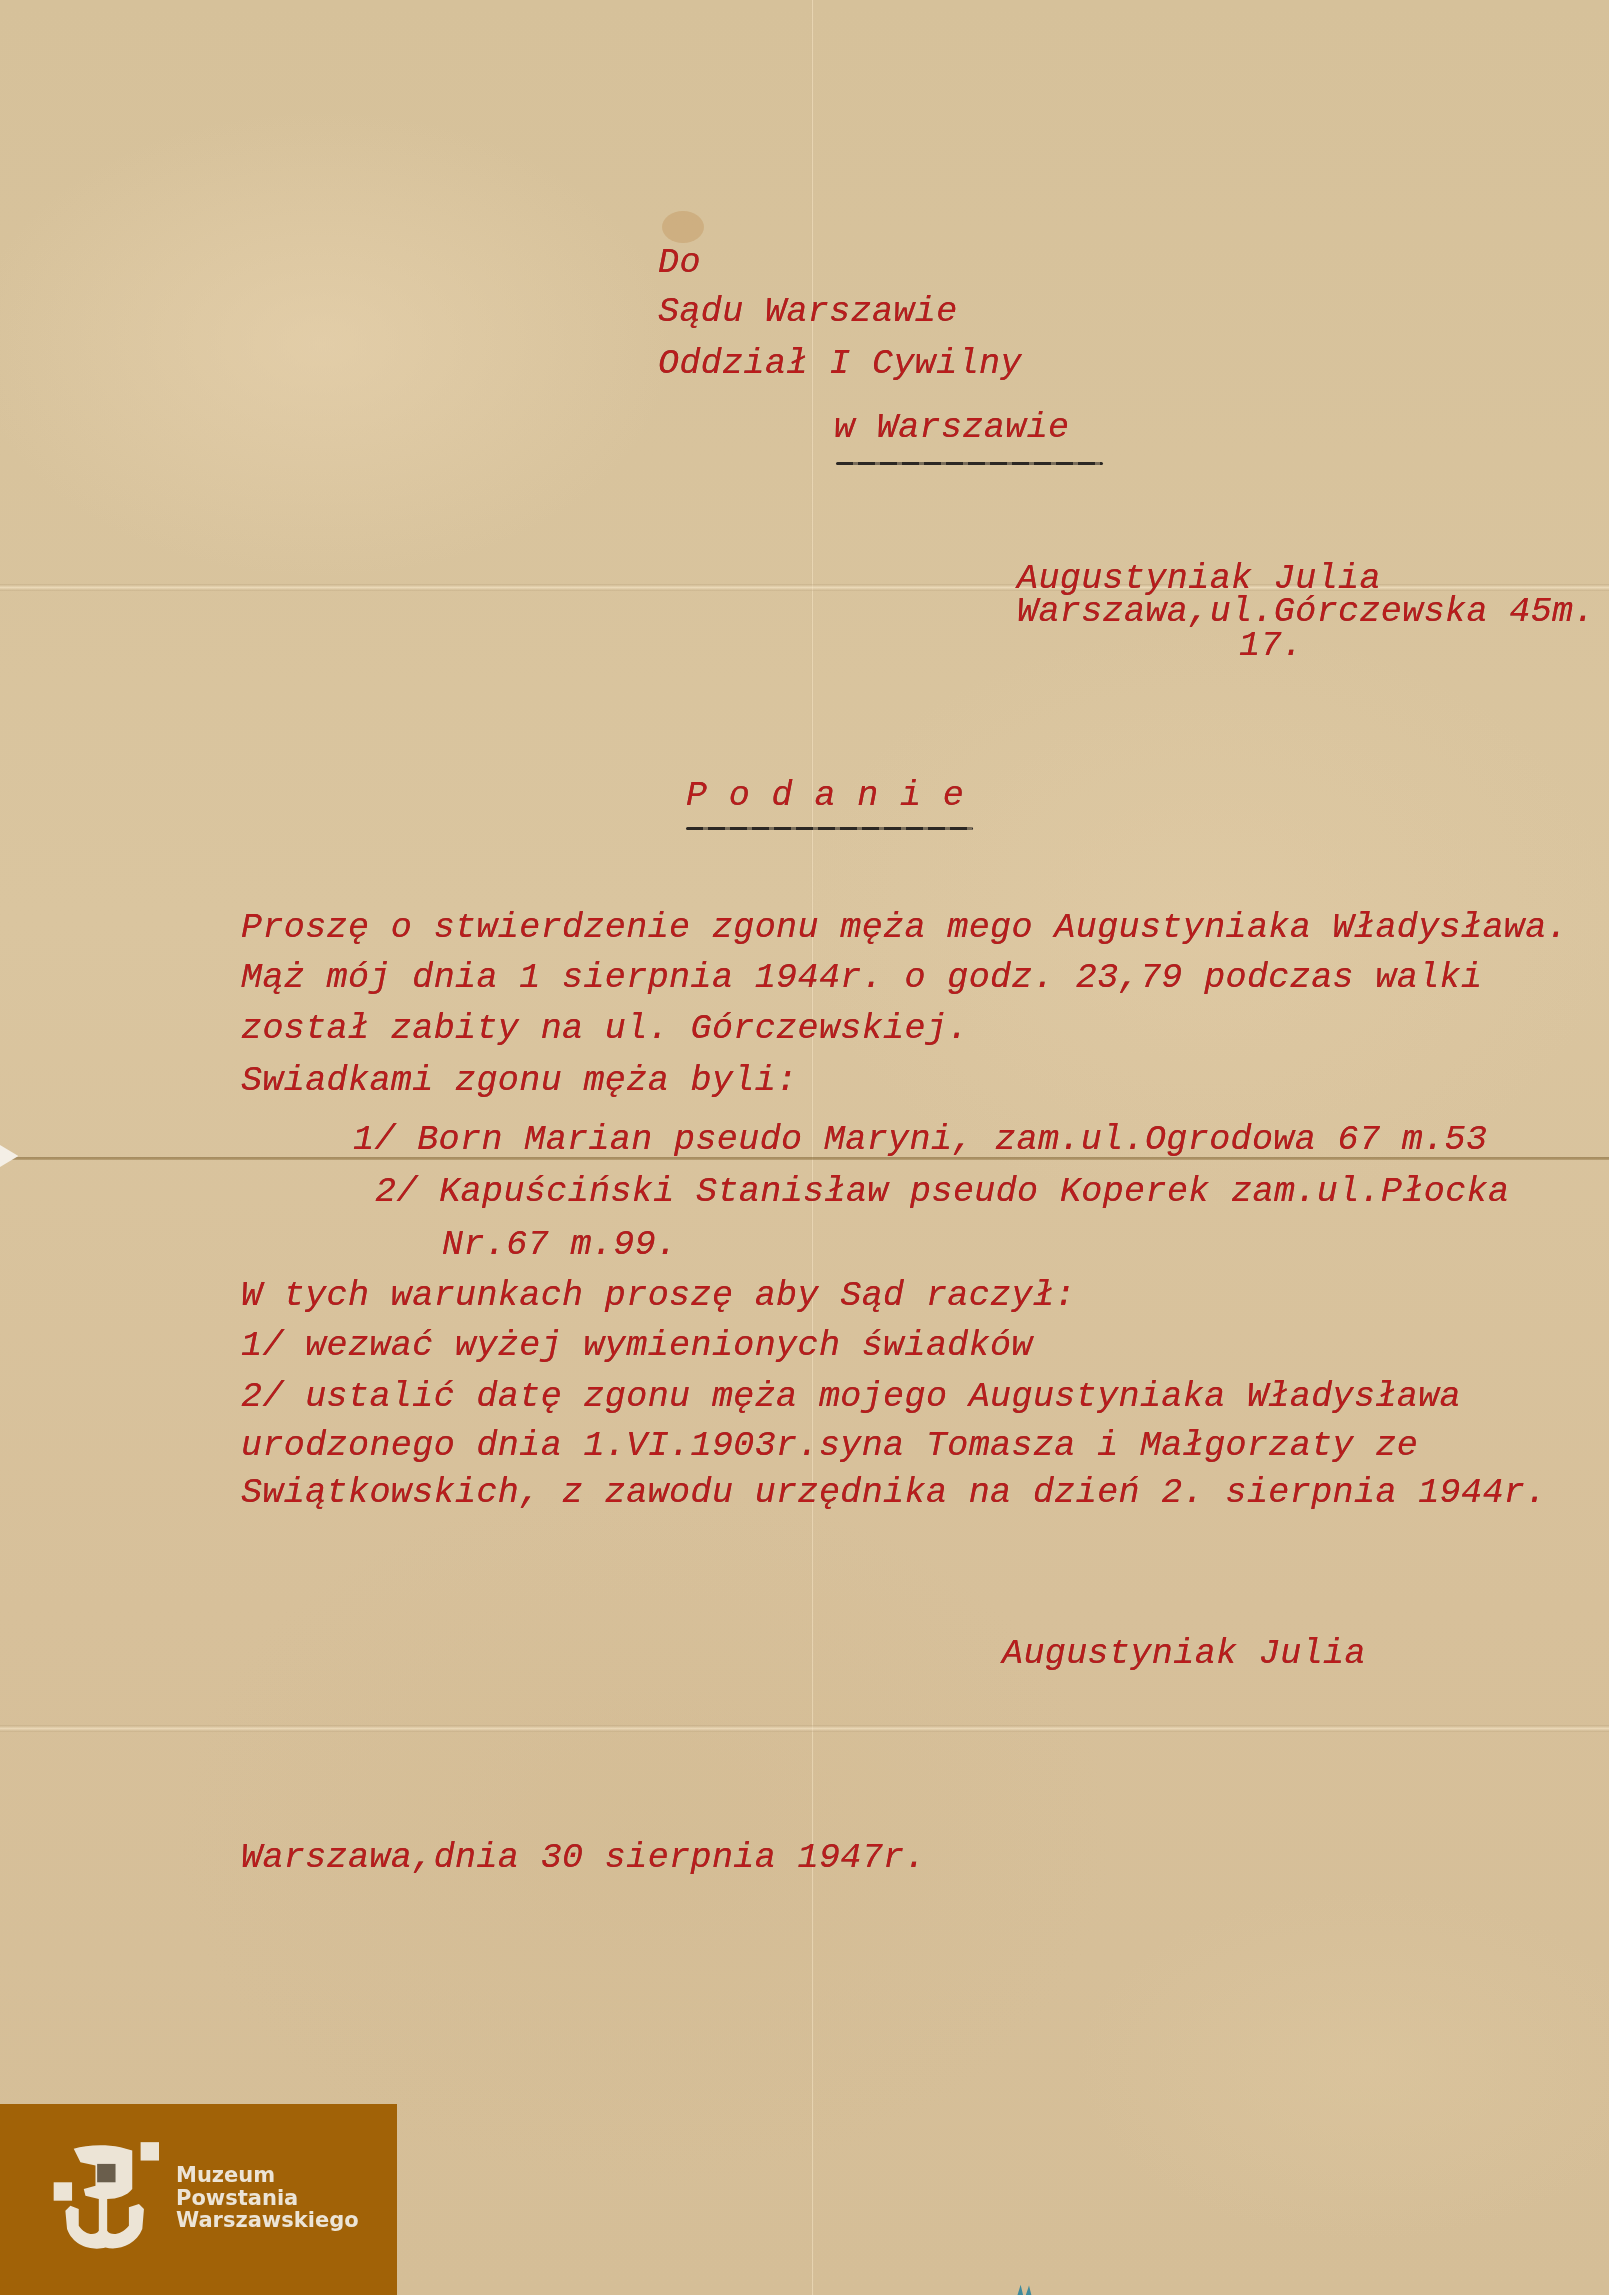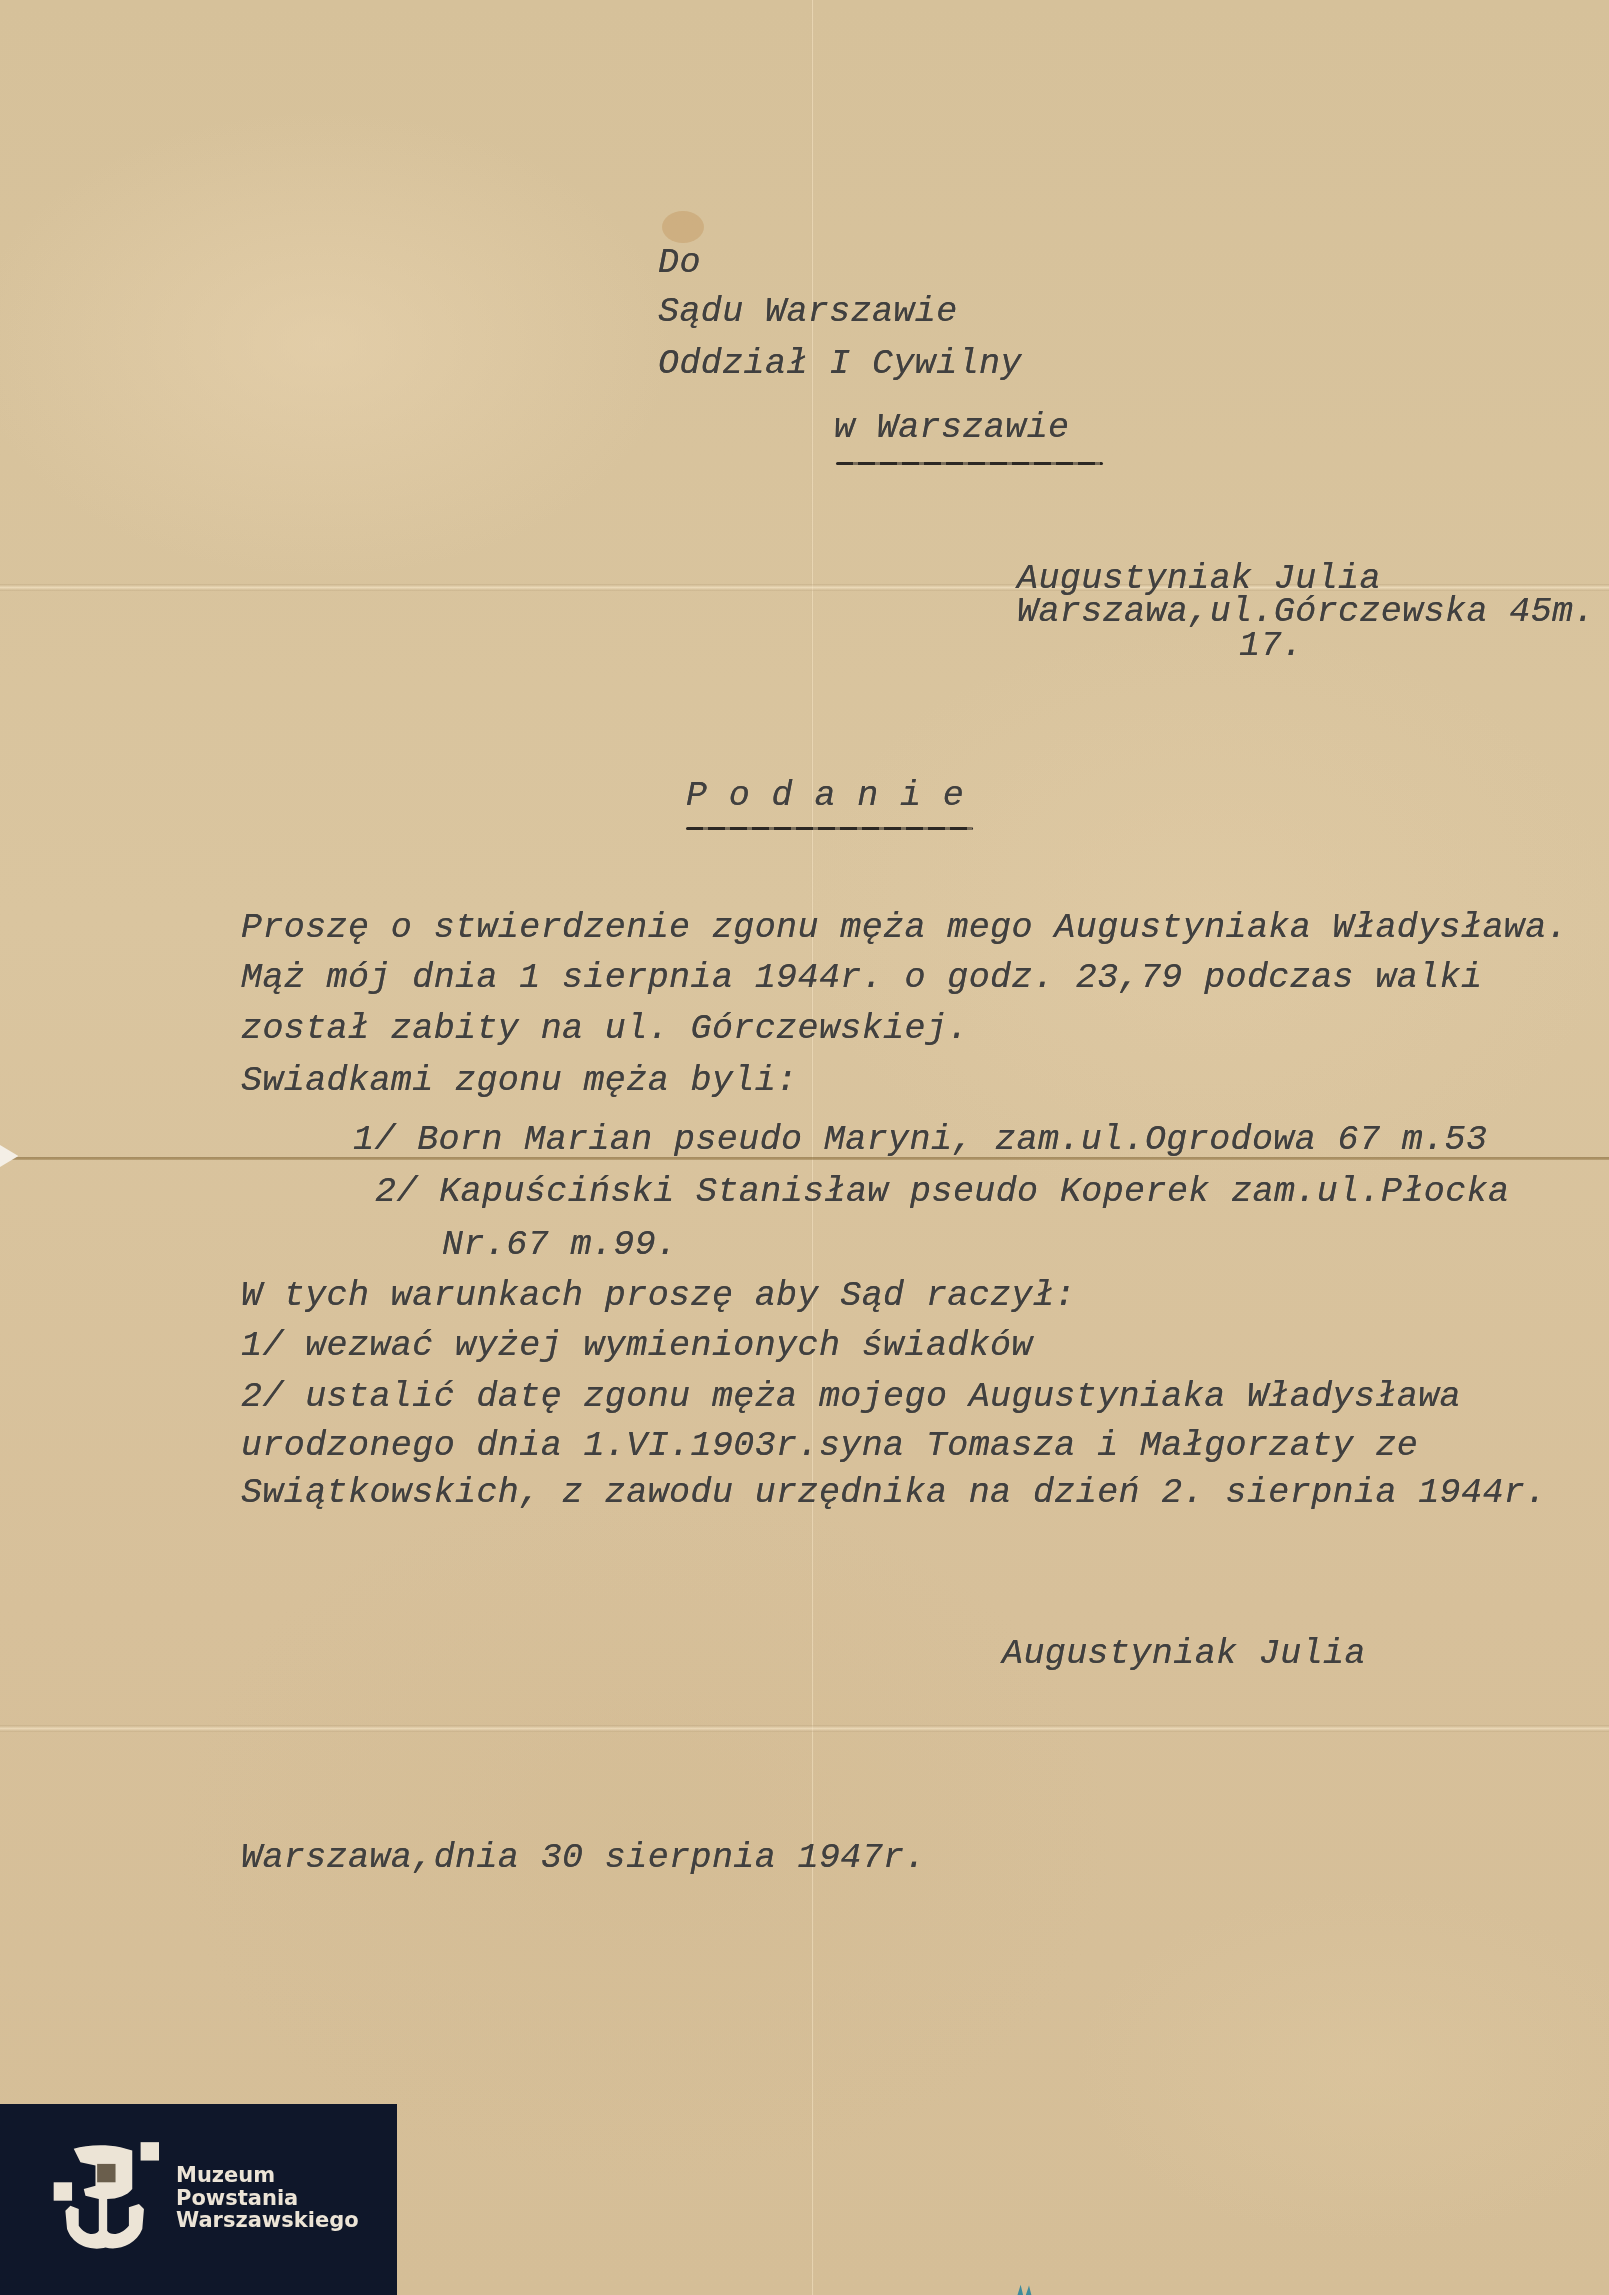--- a/index.html
+++ b/index.html
@@ -26,31 +26,31 @@
       background: linear-gradient(180deg, rgba(160,135,95,0.28), rgba(246,230,200,0.6), rgba(160,135,95,0.25));
     }
     .fold-h.dark { height: 3.4px; background: linear-gradient(180deg, rgba(110,85,40,0.5), rgba(140,110,60,0.6), rgba(110,85,40,0.3)); }
     .tear {
       position: absolute; left: 0; width: 18.4px; height: 22px;
       background: #f4efe6; clip-path: polygon(0 0, 100% 50%, 0 100%);
     }
     .spot { position: absolute; border-radius: 50%; }
     .t {
       position: absolute; white-space: pre; font-style: italic;
-      font-size: 35px; line-height: 1; color: #404040; letter-spacing: 0.4px;
+      font-size: 35px; line-height: 1; color: #b91c1c; letter-spacing: 0.4px;
       text-shadow: 0 0 0.5px rgba(40,36,30,0.7);
     }
     .ul {
       position: absolute; height: 3.4px;
       background: repeating-linear-gradient(90deg, #2c2824 0 17px, rgba(44,40,36,0.55) 17px 22px);
       border-radius: 1.7px;
     }
     .logo-box {
       position: absolute; left: 0; top: 2104px; width: 397px; height: 191px;
-      background: #0f172a;
+      background: #a16207;
     }
     .logo-mark { position: absolute; left: 52px; top: 38px; width: 107px; height: 109px; }
     .logo-text {
       position: absolute; left: 176px; top: 60px;
       font-family: "DejaVu Sans", "Liberation Sans", sans-serif;
       font-weight: bold; color: #ece4d6; font-size: 21px; line-height: 1.08;
     }
     .logo-text div { white-space: nowrap; }
     .ink-mark { position: absolute; left: 1014px; top: 2283px; width: 25px; height: 12.6px; }
   </style>

